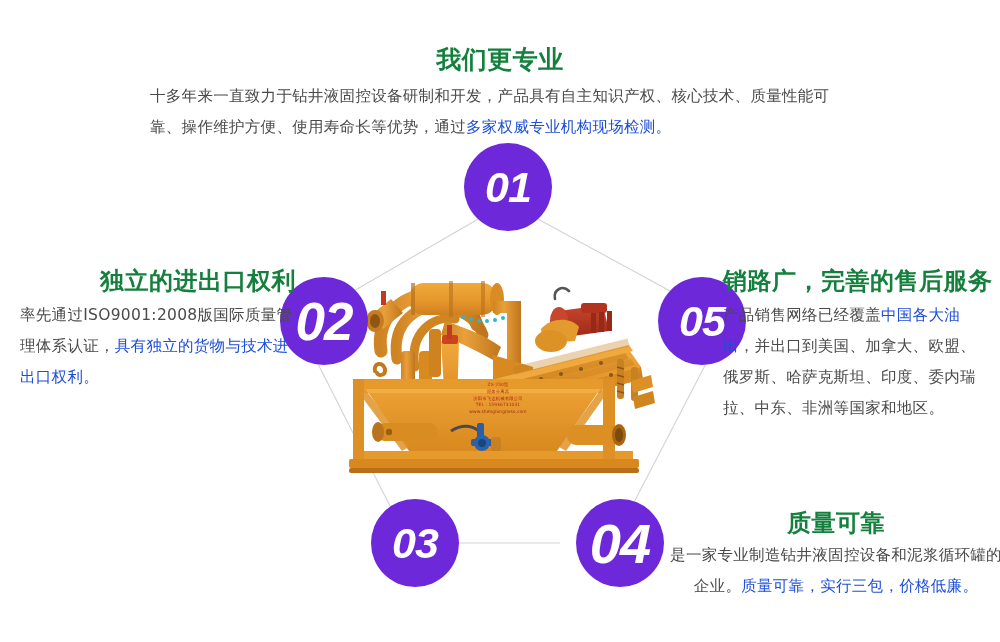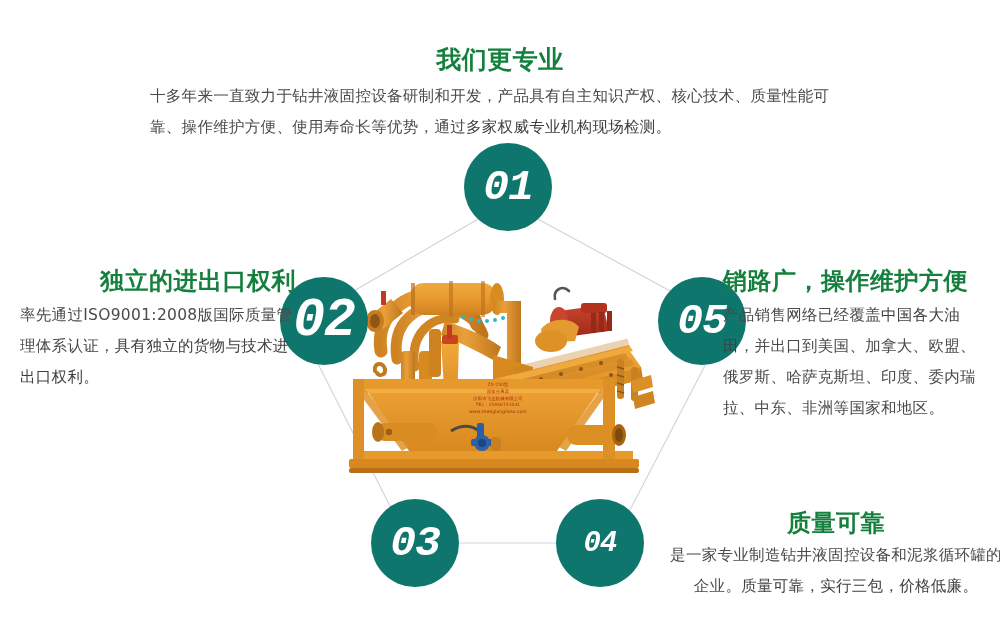--- a/index.html
+++ b/index.html
@@ -12,53 +12,53 @@
   }
   #stage{position:relative;width:1000px;height:642px;}
 
   
   .connectors{position:absolute;left:0;top:0;width:1000px;height:642px;pointer-events:none;}
 
   
   .num-circle{
     position:absolute;
     border-radius:50%;
-    background:#0f766e;
+    background:#6d28d9;
     display:flex;align-items:center;justify-content:center;
     color:#ffffff;
-    font-family:Liberation Mono, monospace;
+    font-family:Liberation Sans, sans-serif;
     font-style:italic;
     font-weight:700;
     letter-spacing:-1px;
     box-shadow:0 0 0 0 rgba(0,0,0,0);
     user-select:none;
   }
   .c01{left:464px;top:143px;width:88px;height:88px;font-size:43px;}
   .c02{left:280px;top:277px;width:88px;height:88px;font-size:53px;}
   .c03{left:371px;top:499px;width:88px;height:88px;font-size:43px;}
-  .c04{left:556px;top:499px;width:88px;height:88px;font-size:29px;}
+  .c04{left:576px;top:499px;width:88px;height:88px;font-size:56px;}
   .c05{left:658px;top:277px;width:88px;height:88px;font-size:43px;text-align:right;}
 
   
   .block{position:absolute;}
   .hd{
     color:#15803d;
     font-size:24px;
     font-weight:700;
     line-height:1.25;
     letter-spacing:.5px;
     white-space:nowrap;
   }
   .bd{
     color:#4a4a4a;
     font-size:15.5px;
     line-height:2.0;
     letter-spacing:.3px;
   }
-  .hl{color:#404040;}
+  .hl{color:#1d4ed8;}
 
   
   .b01{left:150px;top:44px;width:700px;text-align:center;}
   .b01 .hd{font-size:25px;}
   .b01 .bd{text-align:left;margin-top:6px;}
 
   
   .b02{left:20px;top:266px;width:276px;text-align:right;}
   .b02 .bd{text-align:left;margin-top:4px;}
 
@@ -280,17 +280,17 @@
     <div class="bd"><span>率先通过ISO9001:2008版国际质量管理体系认证，</span><span class="hl">具有独立的货物与技术进出口权利。</span></div>
   </div>
 
 
   <div class="block b04">
     <div class="hd">质量可靠</div>
     <div class="bd"><span>是一家专业制造钻井液固控设备和泥浆循环罐的企业。</span><span class="hl">质量可靠，实行三包，价格低廉。</span></div>
   </div>
 
   <div class="block b05">
-    <div class="hd">销路广，操作维护方便</div>
+    <div class="hd">销路广，完善的售后服务</div>
     <div class="bd"><span>产品销售网络已经覆盖</span><span class="hl">中国各大油田</span><span>，并出口到美国、加拿大、欧盟、俄罗斯、哈萨克斯坦、印度、委内瑞拉、中东、非洲等国家和地区。</span></div>
   </div>
 
 </div>
 
 </body></html>

